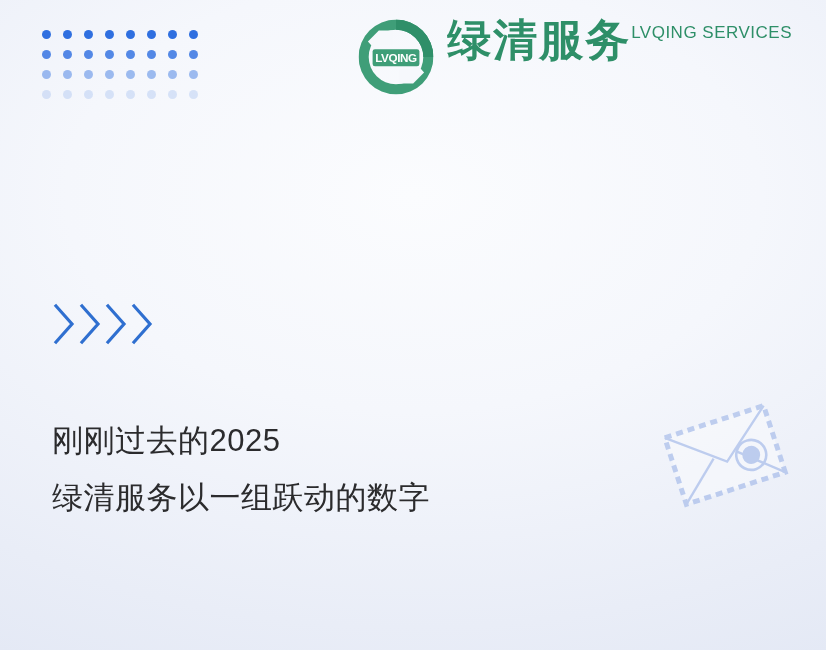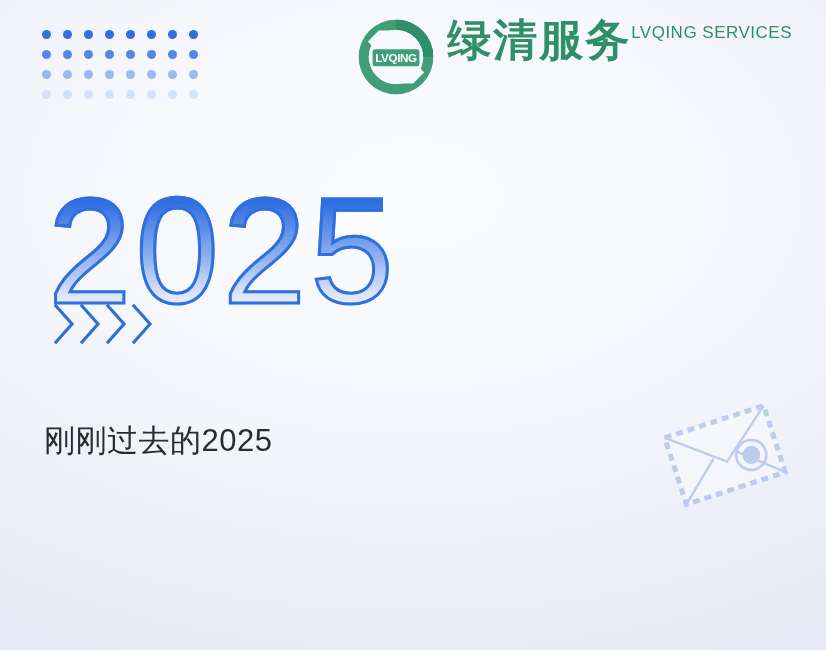--- a/index.html
+++ b/index.html
@@ -114,21 +114,21 @@
     margin-left: 10px;
     display: flex;
     align-items: center;
     gap: 0px;
   }
   #chevrons svg { display: block; }
 
   
   #body-copy {
     position: absolute;
-    left: 44px;
+    left: 52px;
     top: 424px;
     display: flex;
     flex-direction: column;
     gap: 23px;
   }
   #body-copy p {
     margin: 0;
     font-size: 31px;
     line-height: 1.1;
     color: #2b2b2d;
@@ -177,21 +177,20 @@
 
       <rect x="20" y="40" width="60" height="22" rx="3" fill="#3f9e78"></rect>
       <text x="50" y="56" text-anchor="middle" font-family="'Liberation Sans', sans-serif" font-size="15" font-weight="bold" fill="#ffffff" letter-spacing="-0.5">LVQING</text>
     </svg>
     <div id="logo-words">
       <div id="logo-cn">绿清服务</div>
       <div id="logo-en">LVQING SERVICES</div>
     </div>
   </div>
 
-  <div id="year">2025</div>
 
   <div id="headline-row">
     <div id="chevrons">
       <svg width="26" height="48" viewBox="0 0 26 48">
         <path d="M4 6 L20 24 L4 42" fill="none" stroke="#2f6fd0" stroke-width="3.2" stroke-linecap="square"></path>
       </svg>
       <svg width="26" height="48" viewBox="0 0 26 48">
         <path d="M4 6 L20 24 L4 42" fill="none" stroke="#2f6fd0" stroke-width="3.2" stroke-linecap="square"></path>
       </svg>
       <svg width="26" height="48" viewBox="0 0 26 48">
@@ -211,15 +210,16 @@
         <path d="M18 90 L58 55" fill="none" stroke="#9fb6e8" stroke-width="2.4"></path>
         <path d="M122 90 L82 55" fill="none" stroke="#9fb6e8" stroke-width="2.4"></path>
         <circle cx="95" cy="63" r="15" fill="none" stroke="#9fb6e8" stroke-width="2.6"></circle>
         <circle cx="95" cy="63" r="9" fill="#9fb6e8"></circle>
       </g>
     </svg>
   </div>
 
   <div id="body-copy">
     <p>刚刚过去的2025</p>
+    <p>绿清服务以一组跃动的数字</p>
   </div>
 
 </div>
 
 </body></html>

